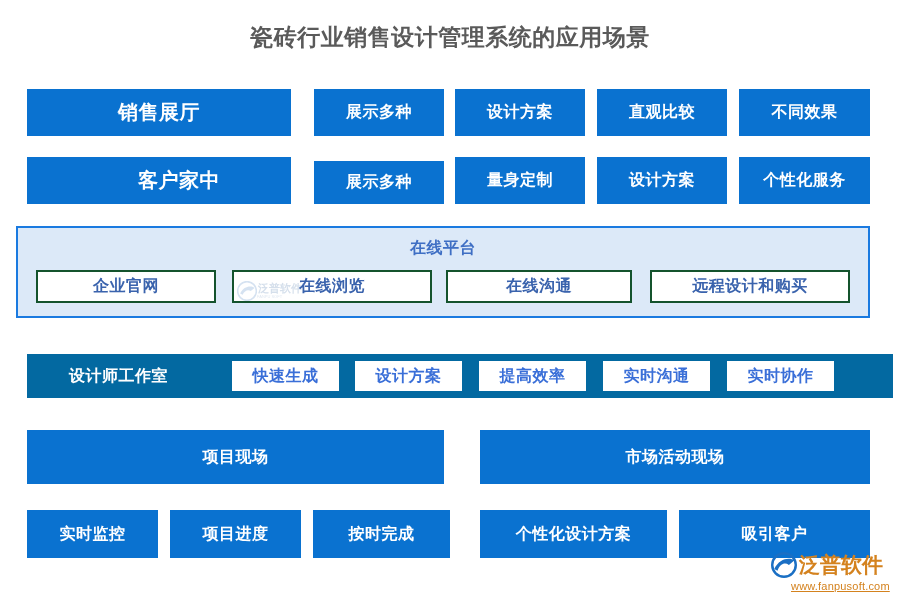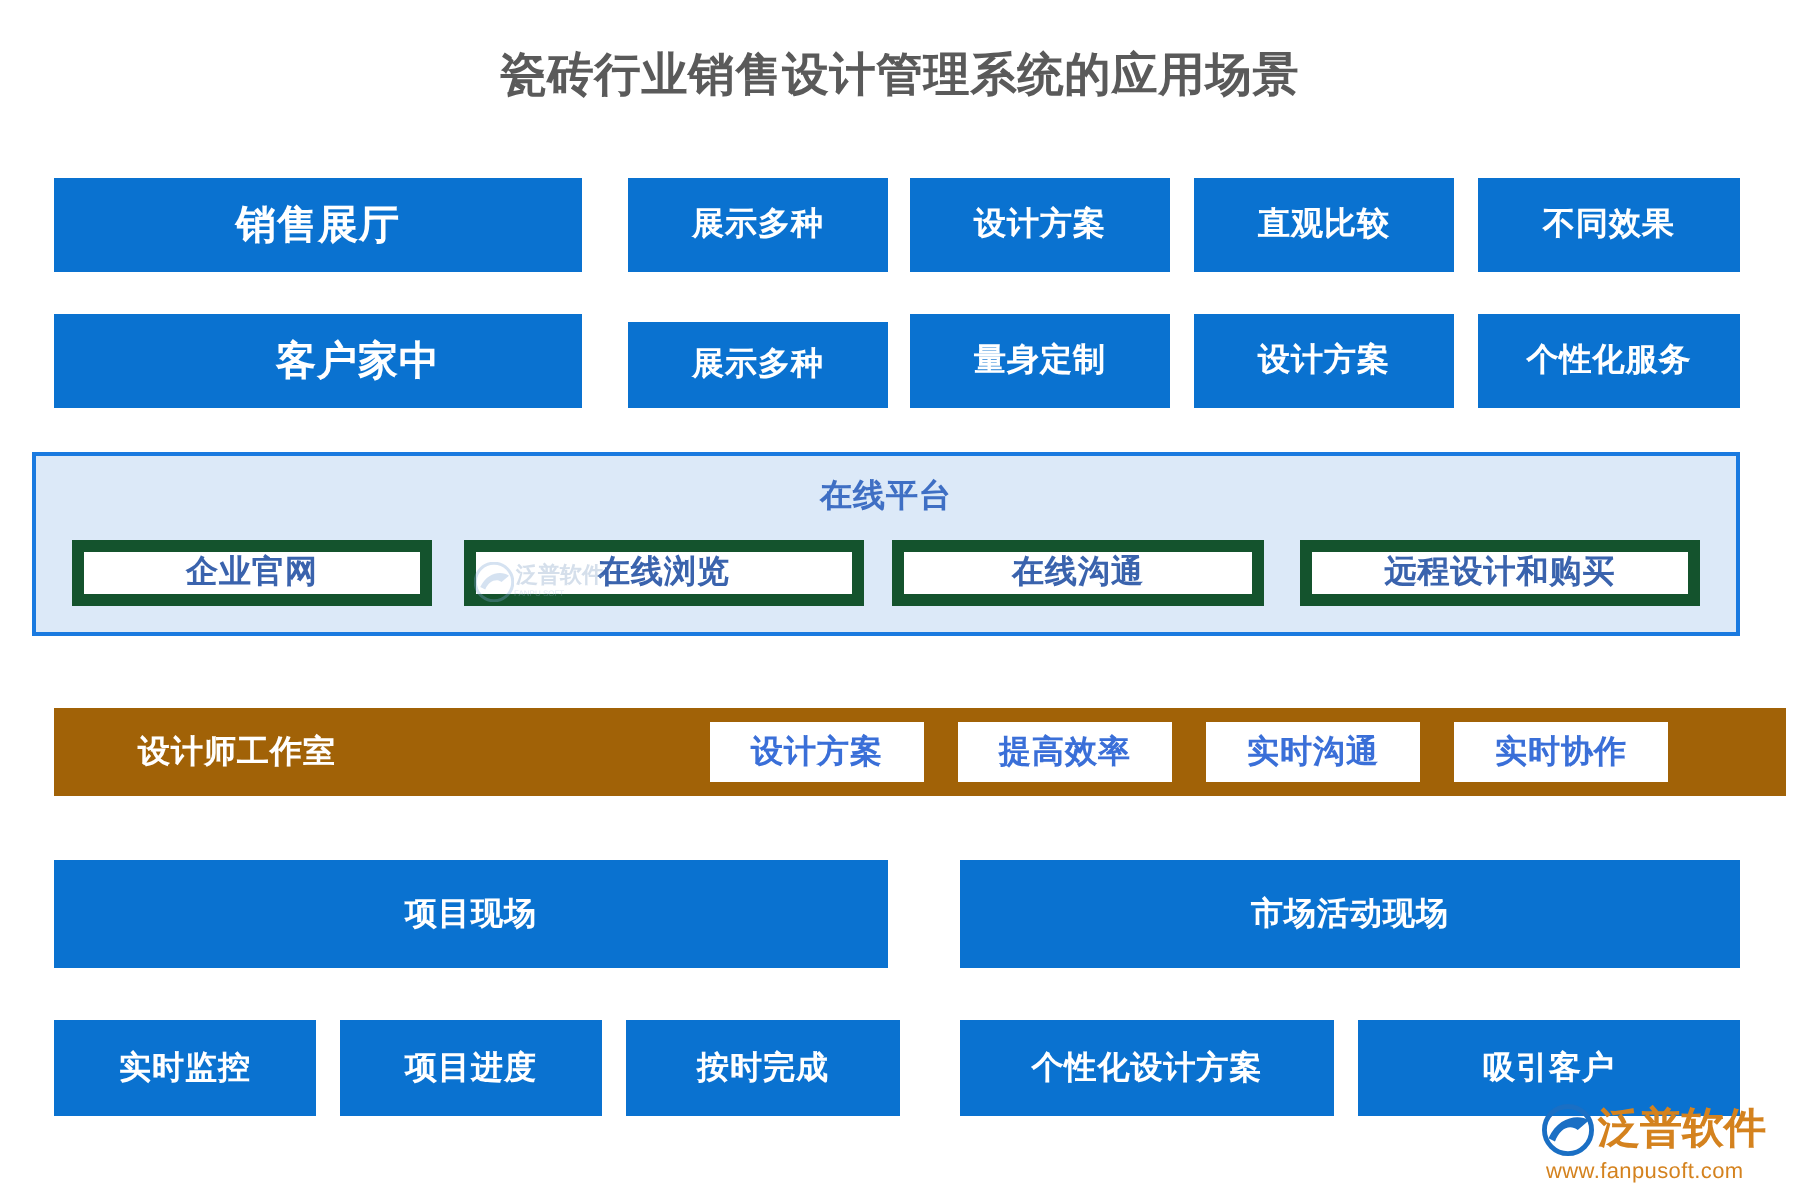--- a/index.html
+++ b/index.html
@@ -73,40 +73,40 @@
     font-size: 16px;
     font-weight: bold;
     color: #3f6fc4;
     letter-spacing: 0.5px;
   }
   .platform-item {
     position: absolute;
     top: 42px;
     height: 33px;
     background: #ffffff;
-    border: 6px solid #14532d;
+    border: 2px solid #14532d;
     box-sizing: border-box;
     display: flex;
     align-items: center;
     justify-content: center;
     font-size: 16px;
     font-weight: bold;
     color: #3a63ad;
     letter-spacing: 0.5px;
     white-space: nowrap;
   }
 
   
   .studio-bar {
     position: absolute;
     left: 27px;
     top: 354px;
     width: 866px;
     height: 44px;
-    background: #a16207;
+    background: #0369a1;
     box-sizing: border-box;
   }
   .studio-label {
     position: absolute;
     left: 42px;
     top: 0;
     height: 44px;
     display: flex;
     align-items: center;
     font-size: 16px;
@@ -189,22 +189,23 @@
     color: #d4821e;
     line-height: 1;
     margin-left: 2px;
     white-space: nowrap;
   }
   .brand-url {
     font-size: 11px;
     color: #d4821e;
     letter-spacing: 0.2px;
     margin-top: 2px;
-    margin-left: 2px;
-    white-space: nowrap;
+    margin-left: 20px;
+    white-space: nowrap;
+    text-decoration: underline;
   }
 </style>
 </head>
 <body>
 
 <div class="canvas">
 
   <div class="page-title">瓷砖行业销售设计管理系统的应用场景</div>
 
   <div class="chip wide-label" style="left:27px;  top:89px;  width:264px; height:47px;">销售展厅</div>
@@ -233,20 +234,21 @@
       <path d="M5 20 C11 8, 22 7, 28 11 L22 16 C18 13, 12 15, 9 22 Z" fill="#7ea6d4"></path>
     </svg>
     <div class="wm-stack">
       <div class="wm-text">泛普软件</div>
       <div class="wm-sub">FANPU SOFT</div>
     </div>
   </div>
 
   <div class="studio-bar">
     <div class="studio-label">设计师工作室</div>
+    <div class="studio-item" style="left:205px; width:107px;">快速生成</div>
     <div class="studio-item" style="left:328px; width:107px;">设计方案</div>
     <div class="studio-item" style="left:452px; width:107px;">提高效率</div>
     <div class="studio-item" style="left:576px; width:107px;">实时沟通</div>
     <div class="studio-item" style="left:700px; width:107px;">实时协作</div>
   </div>
 
   <div class="chip" style="left:27px;  top:430px; width:417px; height:54px;">项目现场</div>
   <div class="chip" style="left:480px; top:430px; width:390px; height:54px;">市场活动现场</div>
 
   <div class="chip" style="left:27px;  top:510px; width:131px; height:48px;">实时监控</div>

